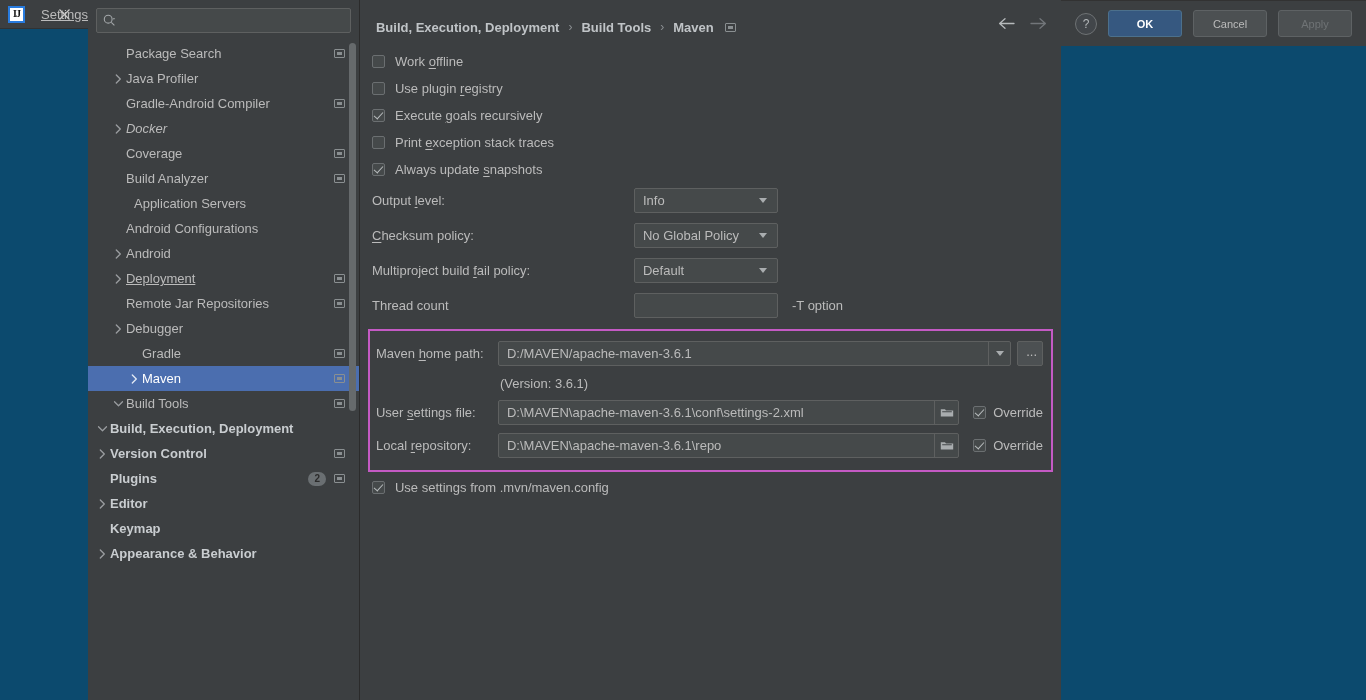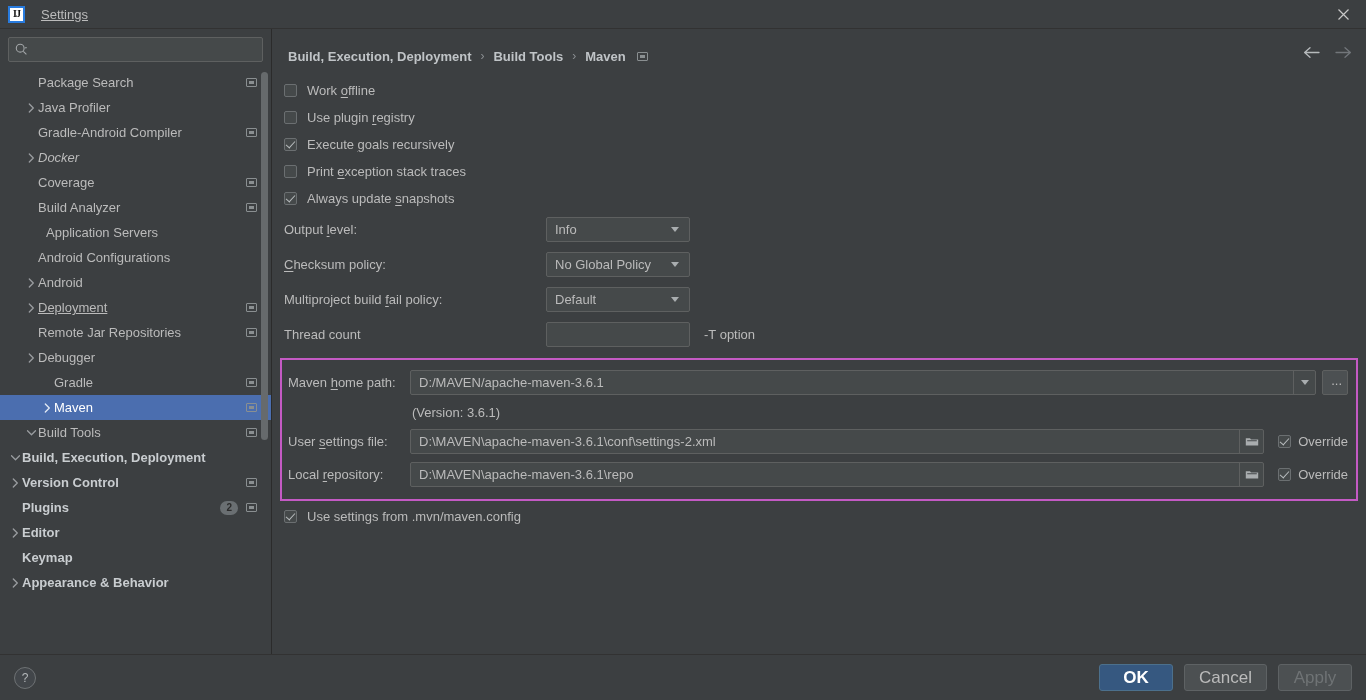--- a/index.html
+++ b/index.html
@@ -8,21 +8,21 @@
     width: 1366px; height: 700px;
     overflow: hidden;
     background: #3c3f41;
     font-family: "Liberation Sans", sans-serif;
     -webkit-font-smoothing: antialiased;
   }
   .window {
     position: relative;
     width: 1366px; height: 700px;
     background: #0c4a6e;
-    display: flex; flex-direction: column;
+    display: flex; 
   }
 
   
   .titlebar {
     height: 29px; min-height: 29px;
     background: #3c3f41;
     border-bottom: 1px solid #323232;
     display: flex; align-items: center;
     padding-left: 8px;
     position: relative;
@@ -400,21 +400,21 @@
     cursor: pointer;
   }
   .footer-spacer { flex: 1; }
   .btn {
     height: 27px;
     min-width: 74px;
     border-radius: 3px;
     border: 1px solid #5e6264;
     background: #4c5052;
     color: #bbbbbb;
-    font-size: 17px;
+    font-size: 11px;
     display: flex; align-items: center; justify-content: center;
     margin-left: 11px;
     cursor: pointer;
     padding: 0 14px;
   }
   .btn.primary {
     background: #365880;
     border-color: #4c708c;
     color: #ffffff;
     font-weight: bold;

